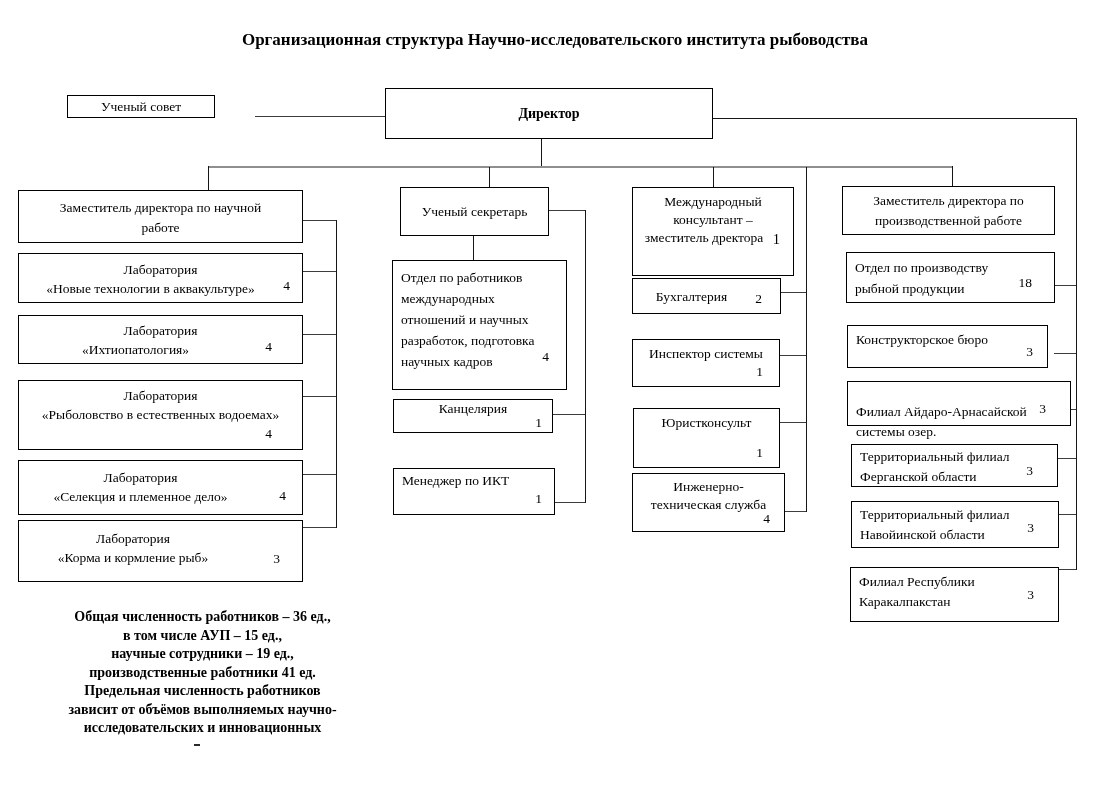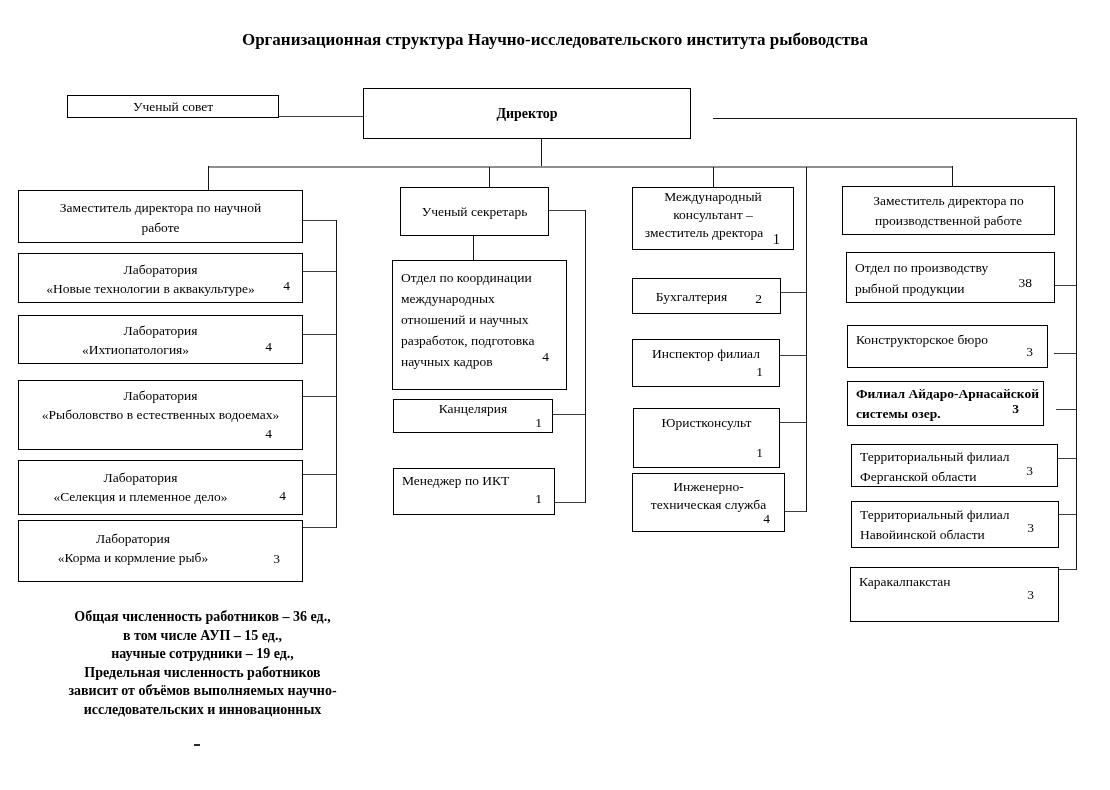--- a/index.html
+++ b/index.html
@@ -58,25 +58,25 @@
   <div class="hl" style="left:780px;top:422px;width:26px;"></div>
   <div class="hl" style="left:785px;top:511px;width:21px;"></div>
 
   <div class="hl" style="left:1055px;top:285px;width:21px;"></div>
   <div class="hl" style="left:1054px;top:353px;width:22px;"></div>
   <div class="hl" style="left:1056px;top:409px;width:20px;"></div>
   <div class="hl" style="left:1058px;top:458px;width:18px;"></div>
   <div class="hl" style="left:1059px;top:514px;width:17px;"></div>
   <div class="hl" style="left:1059px;top:569px;width:17px;"></div>
 
-  <div class="box flexc" style="left:67px;top:95px;width:212px;height:23px;">
+  <div class="box flexc" style="left:67px;top:95px;width:148px;height:23px;">
     <span>Ученый совет</span>
   </div>
 
-  <div class="box flexc bold" style="left:363px;top:88px;width:328px;height:51px;font-size:14px;">
+  <div class="box flexc bold" style="left:385px;top:88px;width:328px;height:51px;font-size:14px;">
     <span>Директор</span>
   </div>
 
   <div class="box c" style="left:18px;top:190px;width:285px;height:53px;padding-top:7px;line-height:20px;">
     <div>Заместитель директора по научной</div>
     <div>работе</div>
   </div>
 
   <div class="box c" style="left:18px;top:253px;width:285px;height:50px;padding-top:6px;">
     <div>Лаборатория</div>
@@ -106,52 +106,52 @@
     <div style="padding-right:55px;">Лаборатория</div>
     <div style="padding-right:55px;">«Корма и кормление рыб»</div>
     <span class="cnt" style="right:22px;bottom:13px;">3</span>
   </div>
 
   <div class="box flexc" style="left:400px;top:187px;width:149px;height:49px;">
     <span>Ученый секретарь</span>
   </div>
 
   <div class="box pl" style="left:392px;top:260px;width:175px;height:130px;padding-top:6px;line-height:21px;">
-    <div>Отдел по координации</div>
+    <div>Отдел по работников</div>
     <div>международных</div>
     <div>отношений и научных</div>
     <div>разработок, подготовка</div>
     <div>научных кадров</div>
     <span class="cnt" style="right:17px;bottom:22px;">4</span>
   </div>
 
   <div class="box c" style="left:393px;top:399px;width:160px;height:34px;padding-top:1px;line-height:16px;">
     <div>Канцелярия</div>
     <span class="cnt" style="right:10px;bottom:1px;">1</span>
   </div>
 
   <div class="box pl" style="left:393px;top:468px;width:162px;height:47px;padding-top:2px;">
     <div>Менеджер по ИКТ</div>
     <span class="cnt" style="right:12px;bottom:6px;">1</span>
   </div>
 
-  <div class="box c" style="left:632px;top:187px;width:162px;height:63px;line-height:18px;">
+  <div class="box c" style="left:632px;top:187px;width:162px;height:89px;padding-top:5px;line-height:18px;">
     <div>Международный</div>
     <div>консультант –</div>
     <div style="padding-right:18px;">зместитель дректора</div>
     <span class="cnt" style="right:13px;top:42px;font-size:14.5px;">1</span>
   </div>
 
   <div class="box flexc" style="left:632px;top:278px;width:149px;height:36px;padding-right:30px;">
     <span>Бухгалтерия</span>
     <span class="cnt" style="right:18px;top:10px;">2</span>
   </div>
 
   <div class="box c" style="left:632px;top:339px;width:148px;height:48px;padding-top:4px;">
-    <div>Инспектор филиал</div>
+    <div>Инспектор системы</div>
     <span class="cnt" style="right:16px;bottom:5px;">1</span>
   </div>
 
   <div class="box c" style="left:633px;top:408px;width:147px;height:60px;padding-top:4px;">
     <div>Юристконсульт</div>
     <span class="cnt" style="right:16px;bottom:5px;">1</span>
   </div>
 
   <div class="box c" style="left:632px;top:473px;width:153px;height:59px;padding-top:4px;line-height:18px;">
     <div>Инженерно-</div>
@@ -160,54 +160,56 @@
   </div>
 
   <div class="box c" style="left:842px;top:186px;width:213px;height:49px;padding-top:4px;line-height:20px;">
     <div>Заместитель директора по</div>
     <div>производственной работе</div>
   </div>
 
   <div class="box pl" style="left:846px;top:252px;width:209px;height:51px;padding-top:4px;line-height:21px;">
     <div>Отдел по производству</div>
     <div>рыбной продукции</div>
-    <span class="cnt" style="right:22px;bottom:9px;">38</span>
+    <span class="cnt" style="right:22px;bottom:9px;">18</span>
   </div>
 
   <div class="box pl" style="left:847px;top:325px;width:201px;height:43px;padding-top:4px;">
     <div>Конструкторское бюро</div>
     <span class="cnt" style="right:14px;bottom:6px;">3</span>
   </div>
 
-  <div class="box pl" style="left:847px;top:381px;width:197px;height:45px;padding-top:2px;line-height:20px;font-weight:bold;">
+  <div class="box pl" style="left:847px;top:381px;width:224px;height:45px;padding-top:20px;line-height:20px;">
     <div>Филиал Айдаро-Арнасайской</div>
     <div>системы озер.</div>
     <span class="cnt" style="right:24px;bottom:6px;">3</span>
   </div>
 
   <div class="box pl" style="left:851px;top:444px;width:207px;height:43px;padding-top:2px;line-height:20px;">
     <div>Территориальный филиал</div>
     <div>Ферганской области</div>
     <span class="cnt" style="right:24px;bottom:5px;">3</span>
   </div>
 
   <div class="box pl" style="left:851px;top:501px;width:208px;height:47px;padding-top:3px;line-height:20px;">
     <div>Территориальный филиал</div>
     <div>Навойинской области</div>
     <span class="cnt" style="right:24px;bottom:9px;">3</span>
   </div>
 
   <div class="box pl" style="left:850px;top:567px;width:209px;height:55px;padding-top:4px;line-height:20px;">
+    <div>Филиал Республики</div>
     <div>Каракалпакстан</div>
     <span class="cnt" style="right:24px;bottom:16px;">3</span>
   </div>
 
   <div class="footer">
     <div>Общая численность работников – 36 ед.,</div>
     <div>в том числе АУП – 15 ед.,</div>
     <div>научные сотрудники – 19 ед.,</div>
+    <div>производственные работники 41 ед.</div>
     <div>Предельная численность работников</div>
     <div>зависит от объёмов выполняемых научно-</div>
     <div>исследовательских и инновационных</div>
   </div>
   <div style="position:absolute;left:194px;top:744px;width:6px;height:2px;background:#2a2a2a;"></div>
 
 </div>
 
 </body></html>

